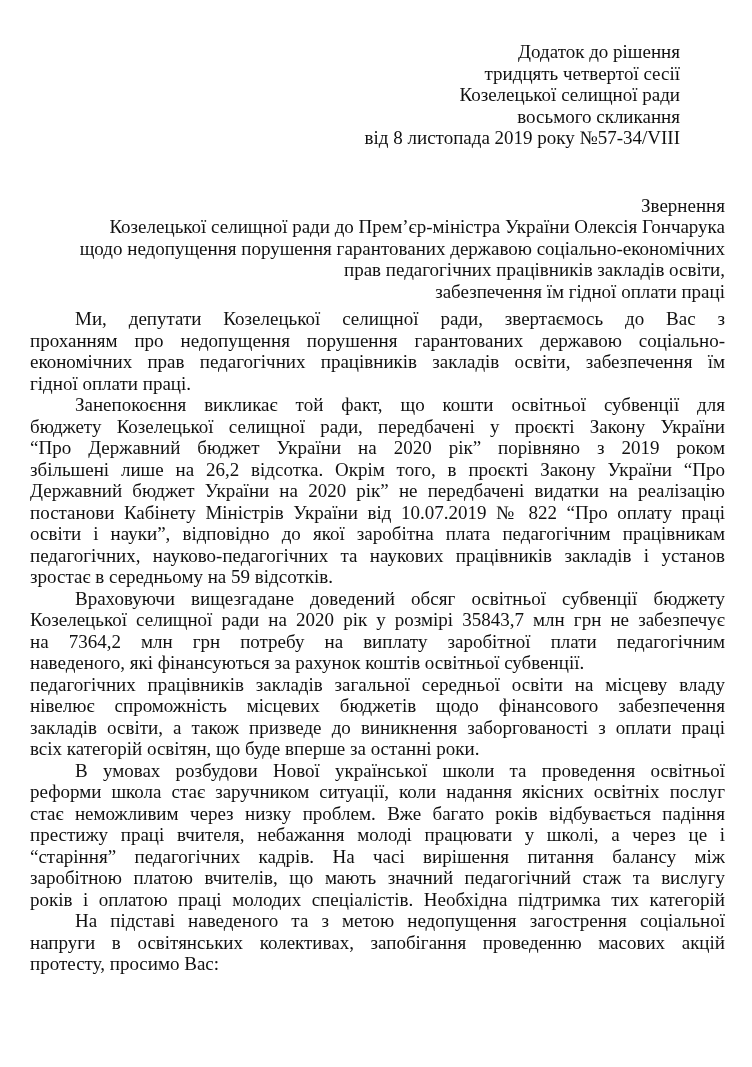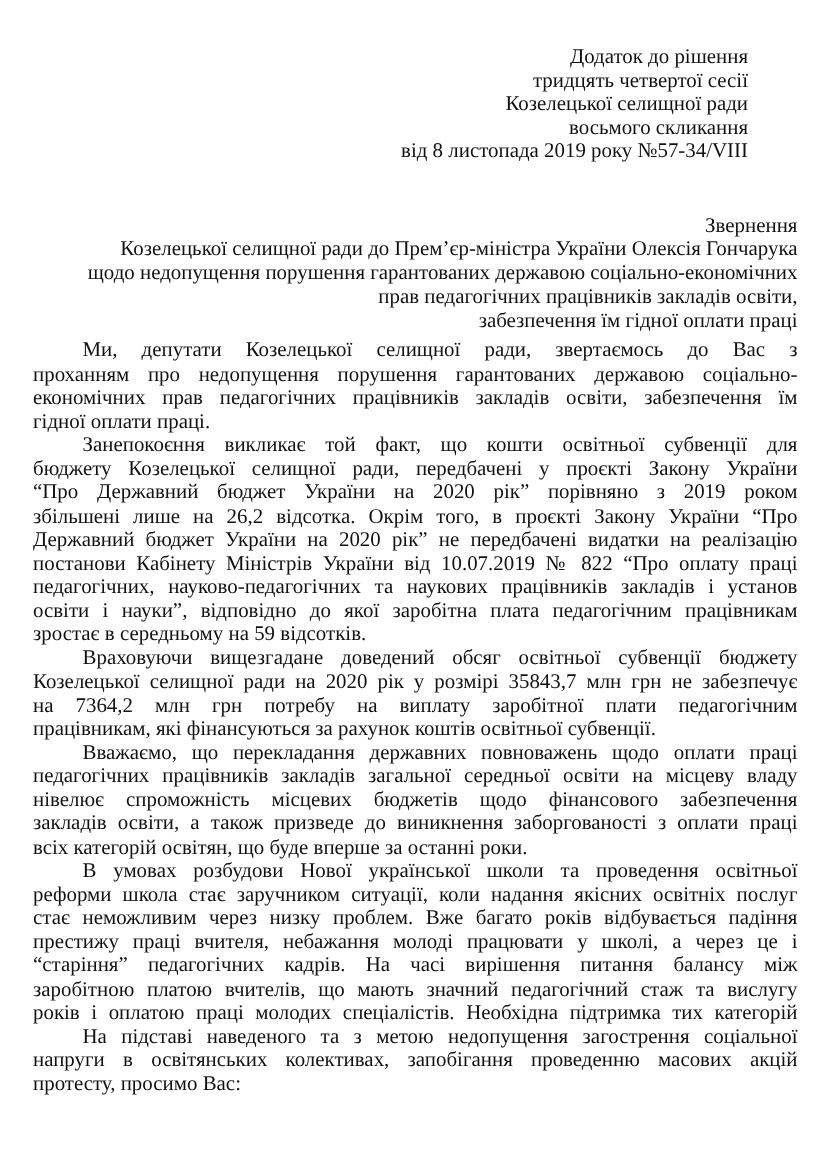--- a/index.html
+++ b/index.html
@@ -75,32 +75,31 @@
         <div class="line"><span>економічних прав педагогічних працівників закладів освіти, забезпечення їм</span></div>
         <div class="line last"><span>гідної оплати праці.</span></div>
       </div>
       <div class="para">
         <div class="line first"><span>Занепокоєння викликає той факт, що кошти освітньої субвенції для</span></div>
         <div class="line"><span>бюджету Козелецької селищної ради, передбачені у проєкті Закону України</span></div>
         <div class="line"><span>“Про Державний бюджет України на 2020 рік” порівняно з 2019 роком</span></div>
         <div class="line"><span>збільшені лише на 26,2 відсотка. Окрім того, в проєкті Закону України “Про</span></div>
         <div class="line"><span>Державний бюджет України на 2020 рік” не передбачені видатки на реалізацію</span></div>
         <div class="line"><span>постанови Кабінету Міністрів України від 10.07.2019 № 822 “Про оплату праці</span></div>
+        <div class="line"><span>освіти і науки”, відповідно до якої заробітна плата педагогічним працівникам</span></div>
         <div class="line"><span>педагогічних, науково-педагогічних та наукових працівників закладів і установ</span></div>
-        <div class="line"><span>освіти і науки”, відповідно до якої заробітна плата педагогічним працівникам</span></div>
         <div class="line last"><span>зростає в середньому на 59 відсотків.</span></div>
       </div>
       <div class="para">
         <div class="line first"><span>Враховуючи вищезгадане доведений обсяг освітньої субвенції бюджету</span></div>
         <div class="line"><span>Козелецької селищної ради на 2020 рік у розмірі </span><b>35843,7</b><span> млн грн </span><b>не забезпечує</b></div>
         <div class="line"><b>на 7364,2 млн грн потребу</b><span> на виплату заробітної плати педагогічним</span></div>
-        <div class="line last"><span>працівникам, які фінансуються за рахунок коштів освітньої субвенції.</span></div>
+        <div class="line last"><span>наведеного, які фінансуються за рахунок коштів освітньої субвенції.</span></div>
       </div>
       <div class="para">
-        <div class="line first"><span>Вважаємо, що перекладання державних повноважень щодо оплати праці</span></div>
         <div class="line"><span>педагогічних працівників закладів загальної середньої освіти на місцеву владу</span></div>
         <div class="line"><span>нівелює спроможність місцевих бюджетів щодо фінансового забезпечення</span></div>
         <div class="line"><span>закладів освіти, а також призведе до виникнення заборгованості з оплати праці</span></div>
         <div class="line last"><span>всіх категорій освітян, що буде вперше за останні роки.</span></div>
       </div>
       <div class="para">
         <div class="line first"><span>В умовах розбудови Нової української школи та проведення освітньої</span></div>
         <div class="line"><span>реформи школа стає заручником ситуації, коли надання якісних освітніх послуг</span></div>
         <div class="line"><span>стає неможливим через низку проблем. Вже багато років відбувається падіння</span></div>
         <div class="line"><span>престижу праці вчителя,  небажання молоді працювати у школі, а через це і</span></div>

